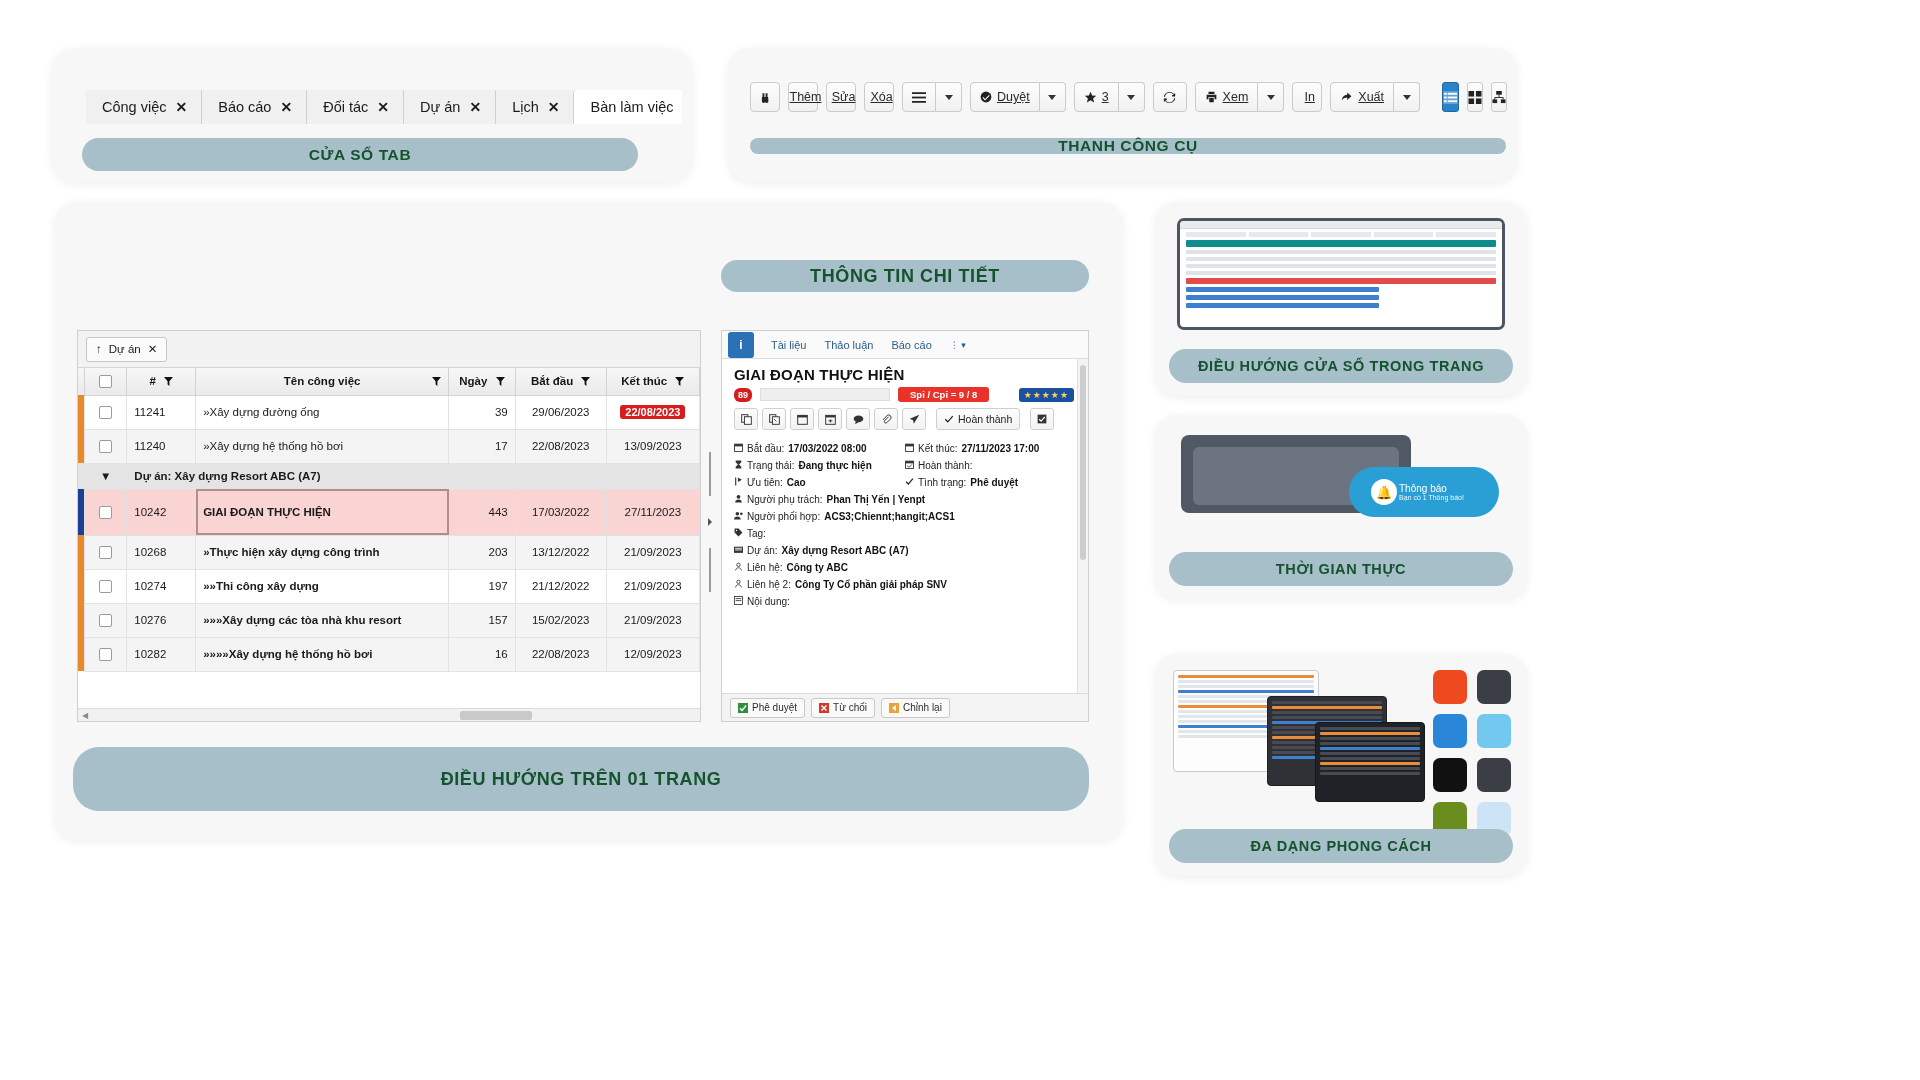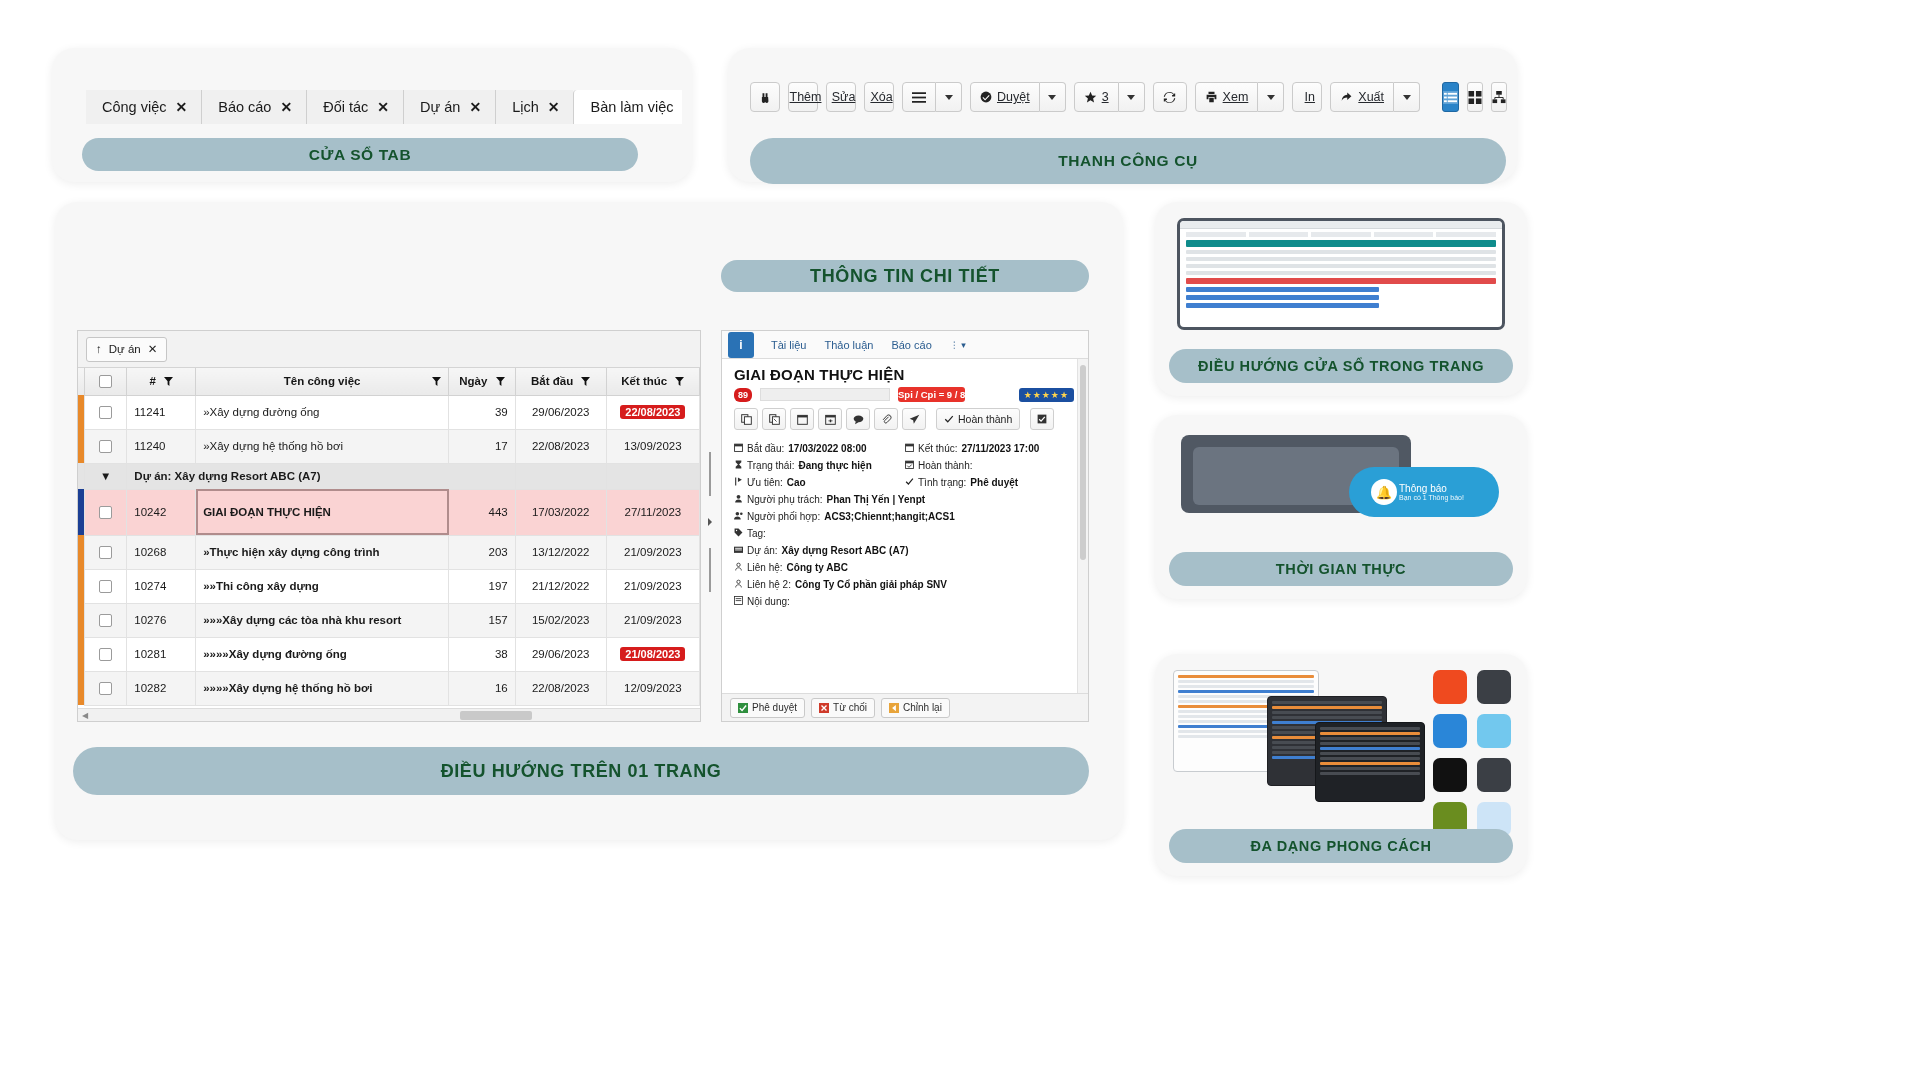--- a/index.html
+++ b/index.html
@@ -72,27 +72,27 @@
   }
   .tgroup { display:flex; }
   .tgroup .tbtn { border-radius:0; border-left-width:0; }
   .tgroup .tbtn:first-child { border-radius:4px 0 0 4px; border-left-width:1px; }
   .tgroup .tbtn:last-child { border-radius:0 4px 4px 0; }
   .caret { width:0;height:0;border-left:4px solid transparent;border-right:4px solid transparent;border-top:5px solid #333; }
   .tsep { width:1px; height:24px; background:#d5d5d5; margin:0 3px; }
   .viewbtn { height:30px; width:32px; border:1px solid #cbcbcb; border-radius:3px;
     background:linear-gradient(#fdfdfd,#f1f1f1); display:flex;align-items:center;justify-content:center; }
   .viewbtn.sel { background:#2a83c8; border-color:#1f68a3; }
-  #toolPanel .caption { position:absolute; left:22px; top:90px; width:756px; height:46px; font-size:15.5px; }
+  #toolPanel .caption { position:absolute; left:22px; top:90px; width:756px; height:16px; font-size:15.5px; }
 
   
   #mainPanel { left:55px; top:202px; width:1068px; height:638px; }
   #capGrid  { position:absolute; left:18px; top:58px; width:632px; height:48px; font-size:18px; }
   #capDetail{ position:absolute; left:666px; top:58px; width:368px; height:32px; font-size:18px; }
-  #capNav   { position:absolute; left:18px; top:545px; width:1016px; height:48px; font-size:18px; }
+  #capNav   { position:absolute; left:18px; top:545px; width:1016px; height:64px; font-size:18px; }
 
   
   #grid {
     position:absolute; left:22px; top:128px; width:624px; height:392px;
     background:#fff; border:1px solid #cfcfcf;
     font-size:11.5px; color:#1a1a1a; overflow:hidden;
   }
   .grid-toolbar { height:37px; background:#f2f2f2; border-bottom:1px solid #d4d4d4;
     display:flex; align-items:center; padding-left:8px; }
   .groupchip { display:flex; align-items:center; gap:7px; height:25px; padding:0 9px;
@@ -133,21 +133,21 @@
   }
   .dtabs { display:flex; align-items:stretch; height:28px; border-bottom:1px solid #dcdcdc;
     background:#fafafa; padding-left:4px; gap:0; }
   .dtab-icon { width:26px; height:26px; margin:1px 8px 0 2px; background:#2a72b5; color:#fff;
     border-radius:3px; display:flex;align-items:center;justify-content:center; font-size:12px; font-weight:bold;}
   .dtab { display:flex; align-items:center; padding:0 9px; font-size:11px; color:#2a5c8f; }
   .dtitle { font-size:15px; font-weight:bold; color:#111; padding:7px 12px 4px; letter-spacing:.2px; }
   .drow1 { display:flex; align-items:center; gap:8px; padding:0 12px 6px; }
   .pct { background:#d61c1c; color:#fff; font-size:9px; font-weight:bold; padding:2px 4px; border-radius:6px; }
   .progress { flex:0 0 130px; height:13px; background:#eeeeee; border:1px solid #ddd; }
-  .spi { background:#e8322a; color:#fff; font-size:9.5px; font-weight:bold; padding:2px 0; border-radius:3px; }
+  .spi { background:#e8322a; color:#fff; font-size:9.5px; font-weight:bold; padding:2px 12px; border-radius:3px; }
   .stars { background:#1b4fa0; border-radius:3px; padding:2px 5px; color:#ffd34d; font-size:9px; letter-spacing:1px; margin-left:auto; margin-right:2px;}
   .dicons { display:flex; gap:4px; align-items:center; padding:0 12px 8px; }
   .dicon { width:24px; height:22px; border:1px solid #cfcfcf; border-radius:3px;
     background:linear-gradient(#fdfdfd,#f2f2f2); display:flex;align-items:center;justify-content:center; font-size:11px; }
   .done-btn { height:22px; border:1px solid #cfcfcf; border-radius:3px; padding:0 7px;
     background:linear-gradient(#fdfdfd,#f2f2f2); display:flex;align-items:center; gap:4px; font-size:10.5px; margin-left:6px;}
   .dfields { padding:2px 12px 0; }
   .frow { display:flex; padding:3px 0; font-size:10px; }
   .fcell { flex:1; display:flex; gap:4px; align-items:baseline; }
   .fcell .lab { color:#232323; }
@@ -493,31 +493,20 @@
             <td class="mark" style="background:#e8892a"></td>
             <td class="ctr">
                 <span class="cbx"></span>
               </td>
             <td>10276</td>
             <td style="font-weight:bold;">»»»Xây dựng các tòa nhà khu resort</td>
             <td class="num">157</td>
             <td class="ctr">15/02/2023</td>
             <td class="ctr">21/09/2023</td>
           </tr>
-          <tr>
-            <td class="mark" style="background:#e8892a"></td>
-            <td class="ctr">
-                <span class="cbx"></span>
-              </td>
-            <td>10281</td>
-            <td style="font-weight:bold;">»»»»Xây dựng đường ống</td>
-            <td class="num">38</td>
-            <td class="ctr">29/06/2023</td>
-            <td class="ctr"><span class="badge-red">21/08/2023</span></td>
-          </tr>
           <tr class="alt">
             <td class="mark" style="background:#e8892a"></td>
             <td class="ctr">
                 <span class="cbx"></span>
               </td>
             <td>10282</td>
             <td style="font-weight:bold;">»»»»Xây dựng hệ thống hồ bơi</td>
             <td class="num">16</td>
             <td class="ctr">22/08/2023</td>
             <td class="ctr">12/09/2023</td>

